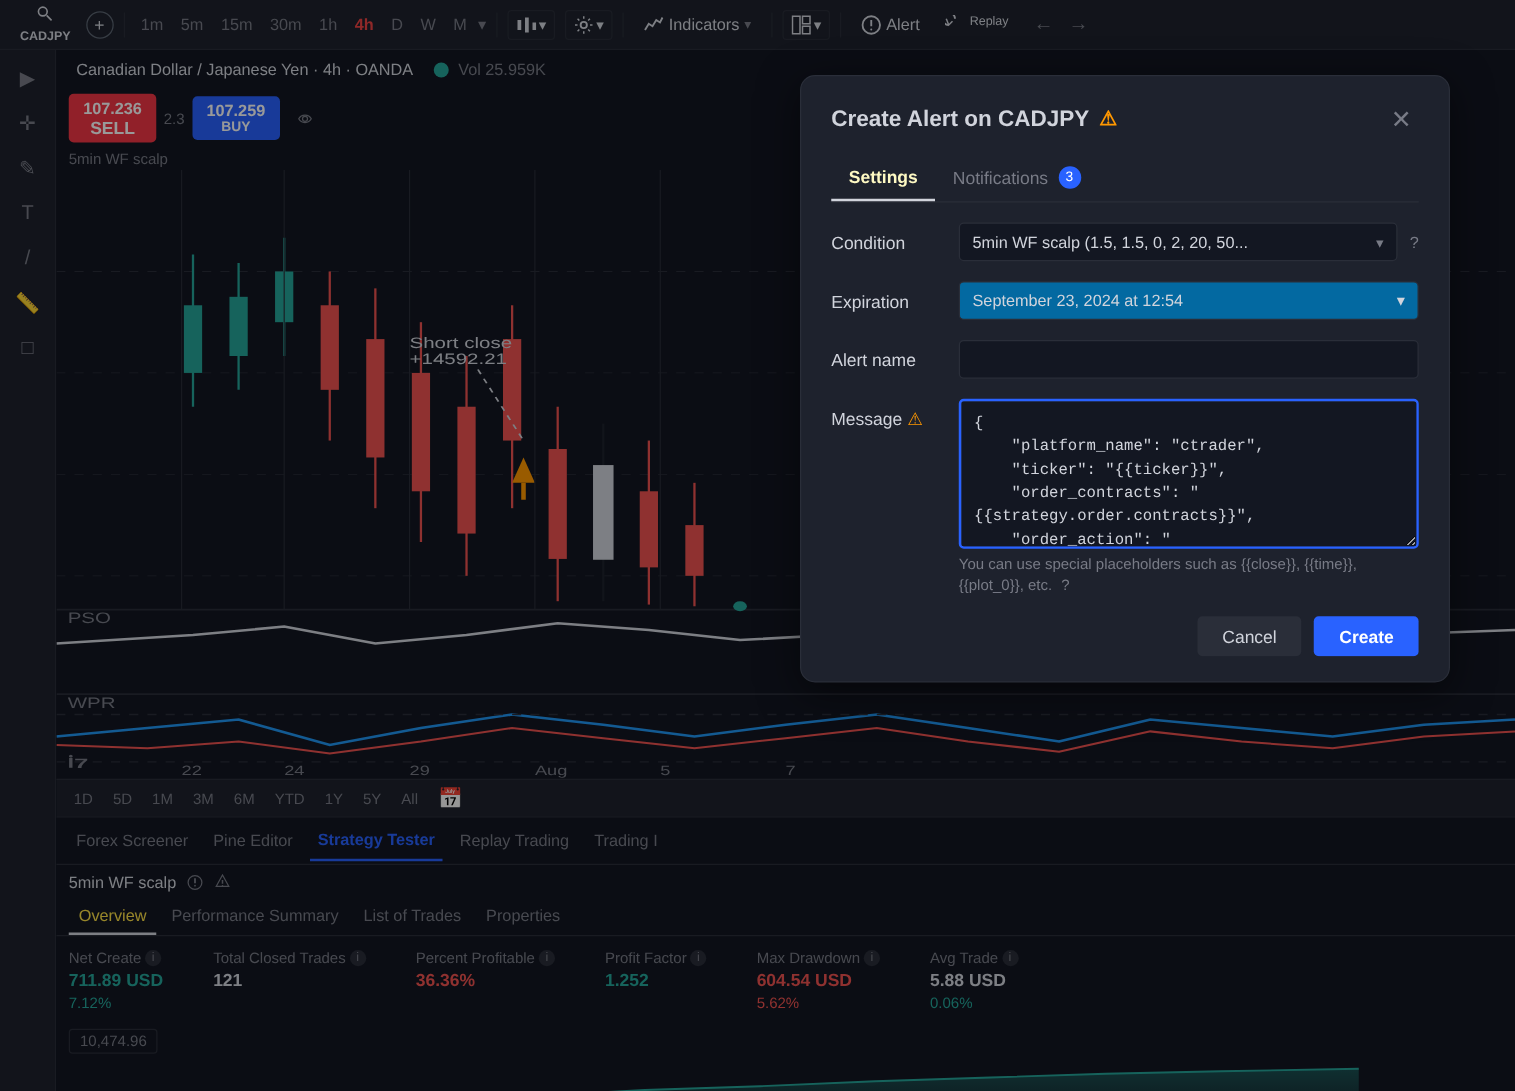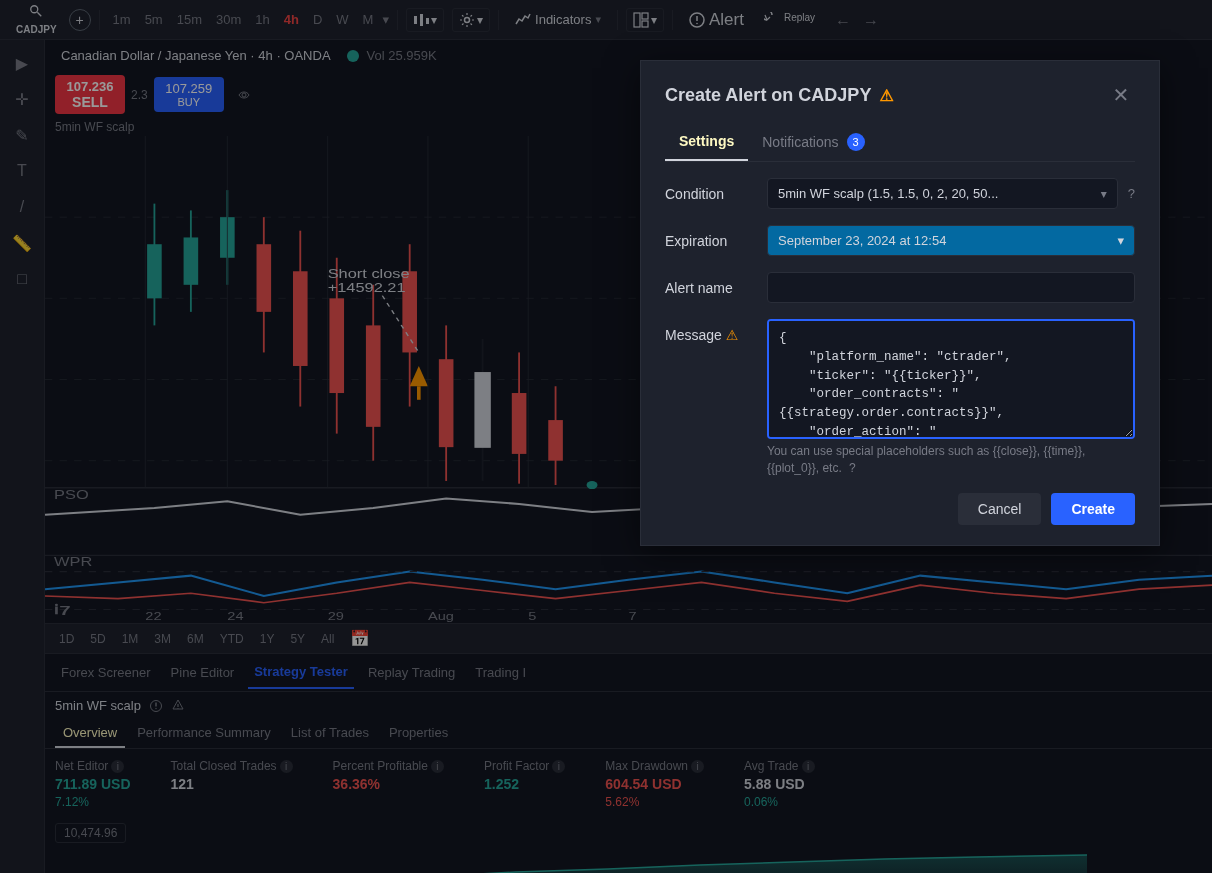--- a/index.html
+++ b/index.html
@@ -11,39 +11,39 @@
     }
     .toolbar-symbol { display: flex; align-items: center; gap: 6px; font-size: 10px; font-weight: 600; color: #d1d4dc; padding: 0 8px; cursor: pointer; flex-direction: column; }
     .toolbar-symbol svg { width: 14px; height: 14px; fill: #d1d4dc; }
     .toolbar-add-btn { width: 22px; height: 22px; border-radius: 50%; border: 1.5px solid #5d6673; display: flex; align-items: center; justify-content: center; cursor: pointer; color: #d1d4dc; font-size: 14px; }
     .toolbar-sep { width: 1px; height: 20px; background: #2a2e39; margin: 0 4px; }
     .tf-btn { padding: 3px 5px; font-size: 13px; color: #787b86; cursor: pointer; border-radius: 3px; }
     .tf-btn.active { color: #ef4444; font-weight: 600; }
     .tf-more { display: flex; align-items: center; gap: 2px; color: #787b86; cursor: pointer; font-size: 13px; }
     .chart-type-btn { display: flex; align-items: center; gap: 2px; padding: 3px 6px; color: #d1d4dc; cursor: pointer; border: 1px solid #2a2e39; border-radius: 3px; font-size: 12px; }
     .indicators-btn { display: flex; align-items: center; gap: 4px; padding: 3px 8px; color: #d1d4dc; cursor: pointer; font-size: 13px; }
-    .alert-btn { display: flex; align-items: center; gap: 4px; padding: 3px 8px; color: #d1d4dc; cursor: pointer; font-size: 17px; }
+    .alert-btn { display: flex; align-items: center; gap: 4px; padding: 3px 8px; color: #d1d4dc; cursor: pointer; font-size: 13px; }
     .replay-btn { display: flex; align-items: flex-start; gap: 4px; padding: 3px 8px; color: #d1d4dc; cursor: pointer; font-size: 10px; }
     .undo-redo { display: flex; gap: 4px; margin-left: 4px; }
     .undo-redo button { background: none; border: none; color: #787b86; cursor: pointer; font-size: 16px; padding: 2px 4px; }
 
     
     .main-area { display: flex; height: calc(873px - 40px); }
 
     
     .left-sidebar { width: 45px; background: #1e222d; border-right: 1px solid #2a2e39; display: flex; flex-direction: column; align-items: center; padding: 8px 0; gap: 6px; }
     .tool-btn { width: 30px; height: 30px; display: flex; align-items: center; justify-content: center; cursor: pointer; border-radius: 4px; color: #787b86; font-size: 16px; }
 
     
     .chart-container { flex: 1; display: flex; flex-direction: column; background: #131722; position: relative; overflow: hidden; }
 
     
     .price-buttons { display: flex; gap: 6px; align-items: center; padding: 4px 10px; }
     .sell-btn { background: #f23645; color: #fff; border: none; border-radius: 4px; padding: 4px 10px; font-size: 13px; font-weight: 600; cursor: pointer; display: flex; flex-direction: column; align-items: center; min-width: 70px; }
-    .buy-btn { background: #2962ff; color: #fff; border: none; border-radius: 4px; padding: 4px 10px; font-size: 13px; font-weight: 400; cursor: pointer; display: flex; flex-direction: column; align-items: center; min-width: 70px; }
+    .buy-btn { background: #2962ff; color: #fff; border: none; border-radius: 4px; padding: 4px 10px; font-size: 13px; font-weight: 700; cursor: pointer; display: flex; flex-direction: column; align-items: center; min-width: 70px; }
     .spread-val { font-size: 12px; color: #787b86; }
     .indicator-label { font-size: 12px; color: #787b86; padding: 2px 10px; }
 
     
     .chart-canvas { flex: 1; position: relative; overflow: hidden; }
 
     
     .bottom-bar { height: 30px; background: #1e222d; border-top: 1px solid #2a2e39; display: flex; align-items: center; padding: 0 8px; gap: 4px; }
     .tf-small-btn { font-size: 12px; color: #787b86; padding: 2px 6px; cursor: pointer; border-radius: 3px; }
     .calendar-icon { margin-left: 6px; color: #787b86; cursor: pointer; }
@@ -52,41 +52,41 @@
     .bottom-panel { height: 220px; background: #131722; border-top: 1px solid #2a2e39; }
     .bottom-tabs { display: flex; align-items: center; padding: 0 10px; border-bottom: 1px solid #2a2e39; height: 38px; gap: 8px; }
     .bottom-tab { font-size: 13px; color: #787b86; cursor: pointer; padding: 8px 6px; }
     .bottom-tab.active { color: #2962ff; border-bottom: 2px solid #2962ff; }
     .strategy-title { display: flex; align-items: center; gap: 8px; padding: 6px 10px; font-size: 13px; color: #d1d4dc; }
     .strategy-icon { color: #787b86; cursor: pointer; }
 
     
     .strategy-tabs { display: flex; gap: 4px; padding: 0 10px; border-bottom: 1px solid #2a2e39; }
     .strategy-tab { font-size: 13px; color: #787b86; cursor: pointer; padding: 6px 8px; }
-    .strategy-tab.active { color: #fef9c3; border-bottom: 2px solid #d1d4dc; }
+    .strategy-tab.active { color: #fde047; border-bottom: 2px solid #d1d4dc; }
 
     
     .metrics-row { display: flex; align-items: flex-start; padding: 10px 10px; gap: 40px; }
     .metric-item { display: flex; flex-direction: column; gap: 3px; }
     .metric-label { font-size: 12px; color: #787b86; display: flex; align-items: center; gap: 3px; }
     .metric-value { font-size: 14px; font-weight: 600; }
     .metric-value.green { color: #26a69a; }
     .metric-value.red { color: #ef5350; }
     .metric-value.neutral { color: #d1d4dc; }
     .metric-sub { font-size: 12px; color: #26a69a; }
     .metric-sub.red { color: #ef5350; }
     .info-icon { font-size: 10px; color: #787b86; background: #2a2e39; border-radius: 50%; width: 13px; height: 13px; display: inline-flex; align-items: center; justify-content: center; }
 
     
     .equity-row { padding: 4px 10px; position: relative; height: 60px; }
     .equity-label { font-size: 12px; color: #787b86; background: #131722; border: 1px solid #2a2e39; display: inline-block; padding: 2px 8px; border-radius: 3px; }
 
     
     .dialog-overlay { position: absolute; top: 0; left: 0; right: 0; bottom: 0; background: rgba(0,0,0,0.4); z-index: 100; }
-    .dialog { position: absolute; top: 60px; left: 640px; width: 520px; background: #1e222d; border: 1px solid #2a2e39; border-radius: 0; box-shadow: 0 8px 32px rgba(0,0,0,0.5); z-index: 101; padding: 20px 24px 20px; }
+    .dialog { position: absolute; top: 60px; left: 640px; width: 520px; background: #1e222d; border: 1px solid #2a2e39; border-radius: 12px; box-shadow: 0 8px 32px rgba(0,0,0,0.5); z-index: 101; padding: 20px 24px 20px; }
     .dialog-header { display: flex; align-items: center; justify-content: space-between; margin-bottom: 16px; }
     .dialog-title { font-size: 18px; font-weight: 600; color: #d1d4dc; display: flex; align-items: center; gap: 8px; }
     .dialog-close { background: none; border: none; color: #787b86; cursor: pointer; font-size: 20px; width: 28px; height: 28px; display: flex; align-items: center; justify-content: center; border-radius: 4px; }
 
     
     .dialog-tabs { display: flex; gap: 0; border-bottom: 1px solid #2a2e39; margin-bottom: 16px; }
     .dialog-tab { padding: 8px 14px; font-size: 14px; color: #787b86; cursor: pointer; border-bottom: 2px solid transparent; }
     .dialog-tab.active { color: #fef9c3; border-bottom: 2px solid #d1d4dc; font-weight: 600; }
     .notif-badge { background: #2962ff; color: #fff; border-radius: 50%; width: 18px; height: 18px; font-size: 11px; display: inline-flex; align-items: center; justify-content: center; margin-left: 4px; }
 
@@ -366,21 +366,21 @@
       </div>
       <div class="strategy-tabs">
         <span class="strategy-tab active">Overview</span>
         <span class="strategy-tab">Performance Summary</span>
         <span class="strategy-tab">List of Trades</span>
         <span class="strategy-tab">Properties</span>
       </div>
       <div class="metrics-row">
         <div class="metric-item">
           <div class="metric-label">
-            <span>Net Editor</span>
+            <span>Net Create</span>
             <span class="info-icon">i</span>
           </div>
           <div class="metric-value green">711.89 USD</div>
           <div class="metric-sub">7.12%</div>
         </div>
         <div class="metric-item">
           <div class="metric-label">
             <span>Total Closed Trades</span>
             <span class="info-icon">i</span>
           </div>

